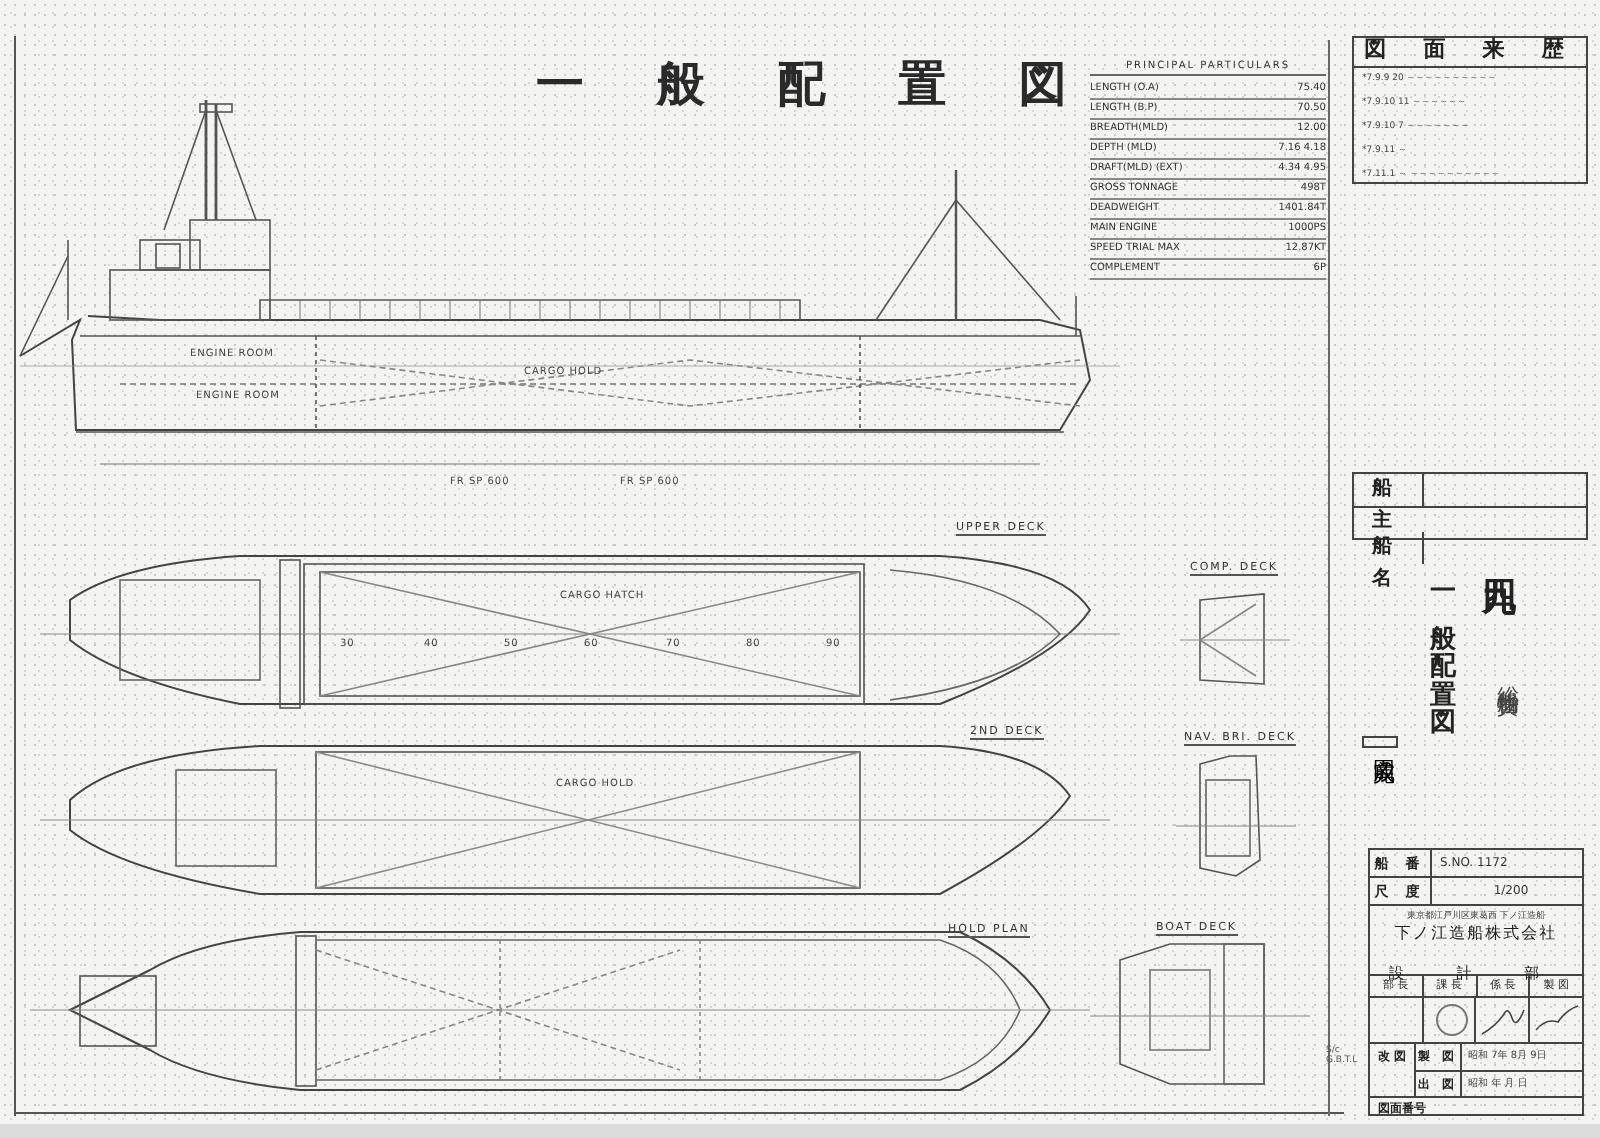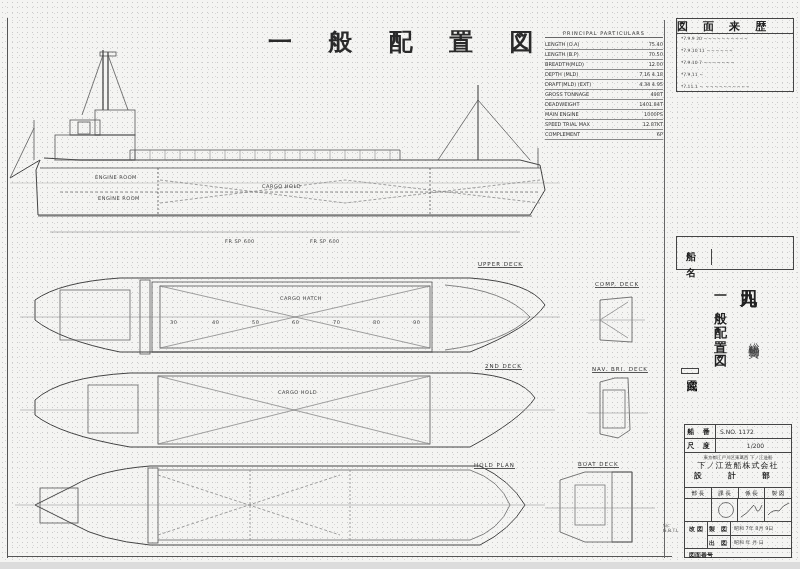--- a/index.html
+++ b/index.html
@@ -15,39 +15,39 @@
   svg.drawing{position:absolute;left:0;top:0;}
   .lbl{position:absolute;font-size:5px;color:#444;letter-spacing:0.5px;white-space:nowrap;}
   .deck-title{position:absolute;font-size:5.5px;color:#333;border-bottom:1px solid #555;letter-spacing:1px;white-space:nowrap;}
   
   .particulars{position:absolute;left:545px;top:30px;width:118px;font-size:5px;color:#333;}
   .particulars .ph{text-align:center;border-bottom:1px solid #666;padding-bottom:1px;margin-bottom:2px;letter-spacing:1px;}
   .particulars .row{display:flex;justify-content:space-between;border-bottom:1px solid #888;height:9px;line-height:9px;}
   
   .tb{position:absolute;border:1px solid #444;color:#222;}
   .revisions{left:676px;top:18px;width:116px;height:72px;}
-  .revisions .rh{height:14px;border-bottom:1px solid #444;font-family:Liberation Sans, sans-serif;font-size:11px;letter-spacing:6px;line-height:14px;font-weight:bold;}
+  .revisions .rh{height:14px;border-bottom:1px solid #444;font-family:Liberation Mono, monospace;font-size:11px;text-align:center;letter-spacing:6px;line-height:14px;font-weight:bold;}
   .revisions .rr{font-size:4.5px;padding:2px 4px;color:#444;height:8px;white-space:nowrap;overflow:hidden;}
   .owner{left:676px;top:236px;width:116px;height:32px;}
   .owner .o-row{display:flex;height:16px;border-bottom:1px solid #444;}
   .owner .o-row:last-child{border-bottom:none;margin-top:12px;}
   .owner .o-k{width:34px;border-right:1px solid #444;font-family:"DejaVu Serif",serif;font-size:10px;font-weight:bold;text-align:center;letter-spacing:6px;line-height:16px;}
   .vert{position:absolute;font-family:"DejaVu Serif",serif;font-weight:bold;color:#222;writing-mode:vertical-rl;}
   .shipname{left:740px;top:276px;font-size:17px;line-height:17px;}
   .shiptype{left:745px;top:334px;font-size:11px;font-weight:normal;color:#444;}
   .drawtitle{left:711px;top:288px;font-size:13px;letter-spacing:14px;}
   .completed{position:absolute;left:681px;top:368px;width:16px;border:1px solid #444;font-family:"DejaVu Serif",serif;font-size:11px;writing-mode:vertical-rl;text-align:center;padding:2px 0;}
   .infoblock{left:684px;top:424px;width:106px;height:132px;font-size:6px;}
   .ib-row{display:flex;border-bottom:1px solid #444;height:13px;line-height:13px;}
   .ib-k{width:30px;border-right:1px solid #444;text-align:center;font-family:"DejaVu Serif",serif;font-weight:bold;font-size:7px;letter-spacing:3px;}
   .ib-v{flex:1;padding-left:4px;font-size:6px;color:#333;}
   .company{border-bottom:1px solid #444;text-align:center;height:32px;}
   .company .addr{font-size:4.5px;color:#444;margin-top:2px;}
   .company .name{font-family:"DejaVu Serif",serif;font-size:8px;font-weight:normal;letter-spacing:1px;}
-  .company .dept{font-family:"DejaVu Serif",serif;font-size:7.5px;letter-spacing:12px;font-weight:bold;}
+  .company .dept{font-family:"DejaVu Serif",serif;font-size:7.5px;letter-spacing:12px;font-weight:normal;margin-top:10px;}
   .signs{display:flex;border-bottom:1px solid #444;height:10px;}
   .signs span{flex:1;border-right:1px solid #444;font-size:5.5px;text-align:center;line-height:10px;font-family:"DejaVu Serif",serif;}
   .signs span:last-child{border-right:none;}
   .signbox{display:flex;border-bottom:1px solid #444;height:22px;}
   .signbox div{flex:1;border-right:1px solid #444;position:relative;}
   .signbox div:last-child{border-right:none;}
   .stamp{position:absolute;left:6px;top:3px;width:14px;height:14px;border:1px solid #777;border-radius:50%;}
   .dates{display:flex;border-bottom:1px solid #444;height:26px;}
   .dates .k{width:22px;border-right:1px solid #444;font-family:"DejaVu Serif",serif;font-size:6px;font-weight:bold;text-align:center;line-height:13px;}
   .dates .rows{flex:1;}
@@ -251,20 +251,24 @@
   <div class="rh">図 面 来 歴</div>
   <div class="rr">*7.9.9 20 ～～～～～～～～～～</div>
   <div class="rr">*7.9.10 11 ～～～～～～</div>
   <div class="rr">*7.9.10 7 ～～～～～～～</div>
   <div class="rr">*7.9.11 ～</div>
   <div class="rr">*7.11.1 ～ ～～～～～～～～～～</div>
 </div>
 
 <div class="tb owner">
   <div class="o-row">
+    <div class="o-k">船 主</div>
+    <div></div>
+  </div>
+  <div class="o-row">
     <div class="o-k">船 名</div>
     <div></div>
   </div>
 </div>
 
 <div class="vert shipname">四九九</div>
 <div class="vert shiptype">総 貨物船</div>
 <div class="vert drawtitle">一般配置図</div>
 <div class="completed">完成図</div>
 

